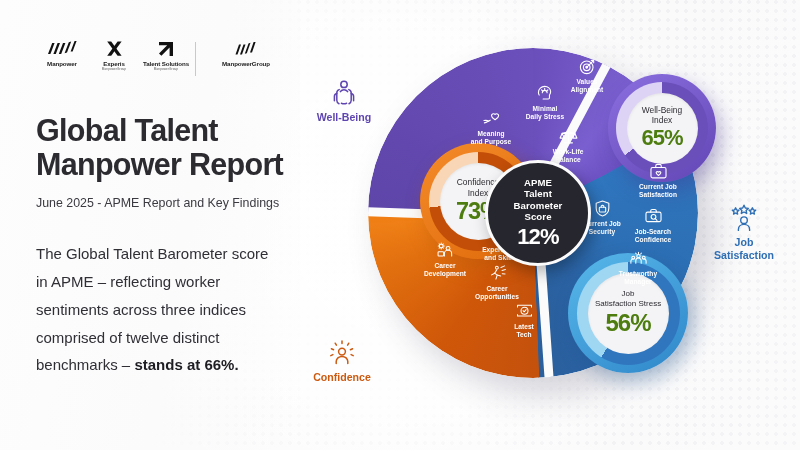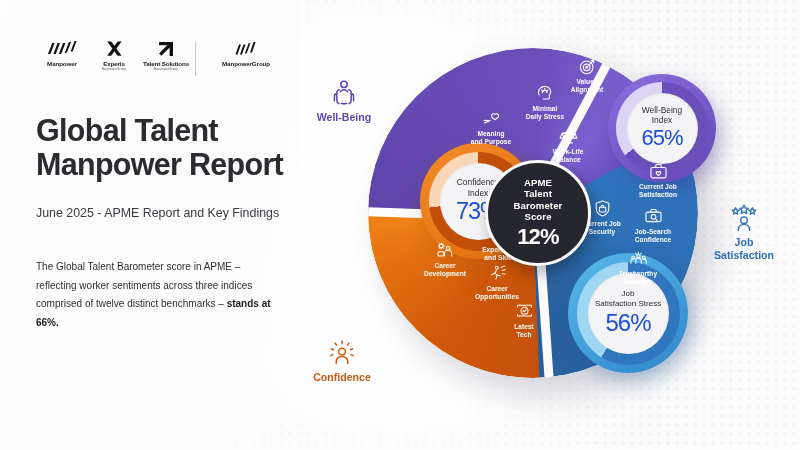--- a/index.html
+++ b/index.html
@@ -37,24 +37,24 @@
   .logo-sub{font-size:3.1px;color:#5b5b5b;line-height:1.1;text-align:center;margin-top:.5px;letter-spacing:.1px;}
   .logo-div{width:1px;height:34px;background:#c9c9c9;margin:2px 9px 0 3px;}
   .logo-cell.wide{width:82px;}
 
   #title{
     margin-top:38px;
     font-size:30.5px;line-height:1.11;font-weight:700;color:#2b2b30;
     letter-spacing:-.7px;
   }
   #subtitle{
-    margin-top:23px;font-size:12.4px;line-height:1.42;color:#3a3a40;font-weight:400;
+    margin-top:13px;font-size:12.4px;line-height:1.42;color:#3a3a40;font-weight:400;
   }
   #body-copy{
-    margin-top:36px;font-size:10px;line-height:1.85;color:#2f2f35;max-width:245px;
+    margin-top:28px;font-size:15px;line-height:1.85;color:#2f2f35;max-width:245px;
   }
   #body-copy b{font-weight:700;color:#1d1d22;}
 
   
   #diagram{position:absolute;left:300px;top:18px;width:500px;height:432px;z-index:5;}
   #wheel-wrap{position:absolute;left:68px;top:30px;width:330px;height:330px;}
 
   .wheel-shadow{
     position:absolute;left:0;top:0;width:330px;height:330px;border-radius:50%;
     box-shadow:14px 16px 34px rgba(60,60,90,.22);
@@ -88,21 +88,21 @@
 
   
   .donut{position:absolute;border-radius:50%;display:flex;align-items:center;justify-content:center;}
   .donut .ring{border-radius:50%;display:flex;align-items:center;justify-content:center;}
   .donut .hole{
     border-radius:50%;background:#f4f4f6;display:flex;flex-direction:column;
     align-items:center;justify-content:center;text-align:center;
     box-shadow:inset 0 1px 3px rgba(0,0,0,.07);
   }
   .donut .lbl{font-size:8.4px;line-height:1.22;color:#2c2c32;font-weight:400;}
-  .donut .val{font-weight:400;color:#1d4ed8;letter-spacing:-1px;}
+  .donut .val{font-weight:700;color:#4d7c0f;letter-spacing:-1px;}
 
   
   #donut-wb{left:240px;top:26px;width:108px;height:108px;
     background:linear-gradient(145deg,#8b6fe0,#6246b5);
     box-shadow:6px 9px 20px rgba(70,50,140,.35);padding:0;}
   #donut-wb .ring{width:92px;height:92px;
     background:conic-gradient(from 0deg, #6a4fbb 0deg 234deg, #ddd3f4 234deg 360deg);}
   #donut-wb .hole{width:71px;height:71px;}
   #donut-wb .val{font-size:22px;}
 

